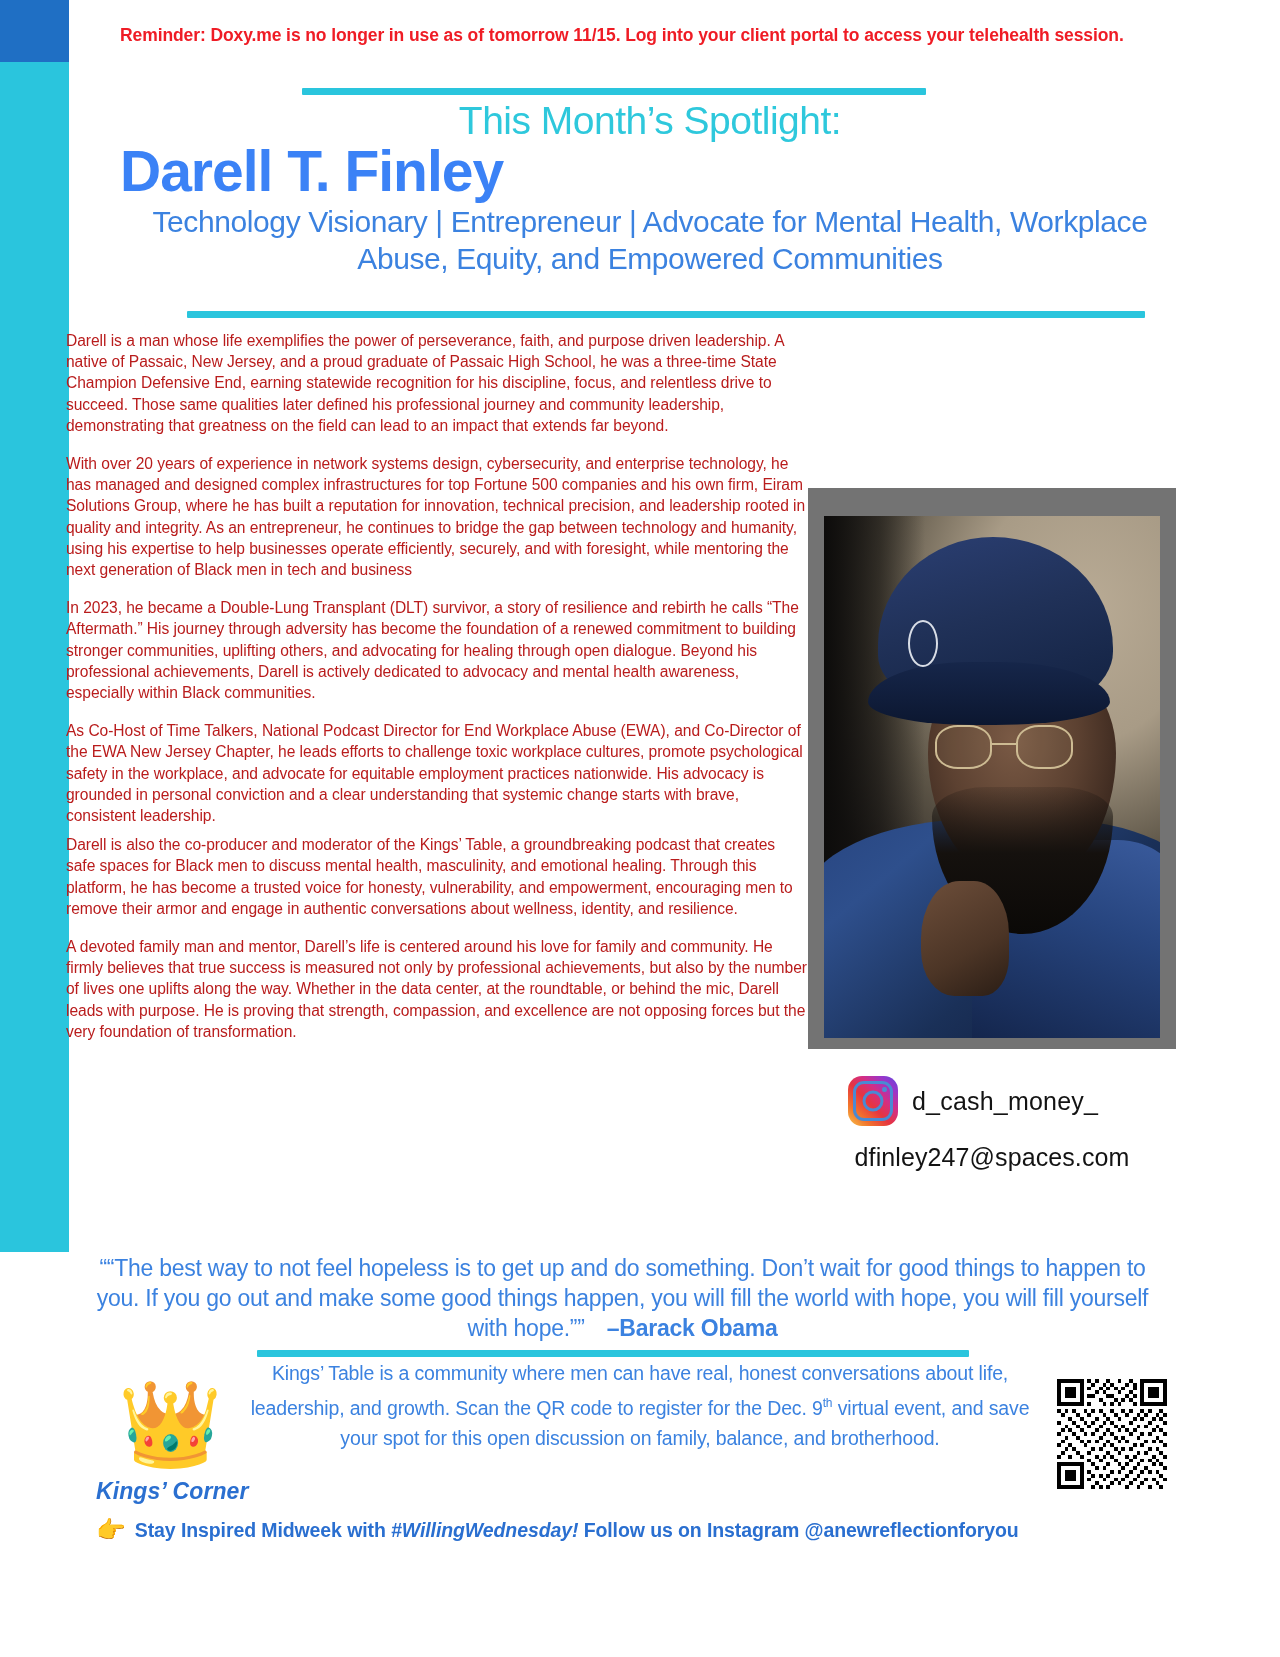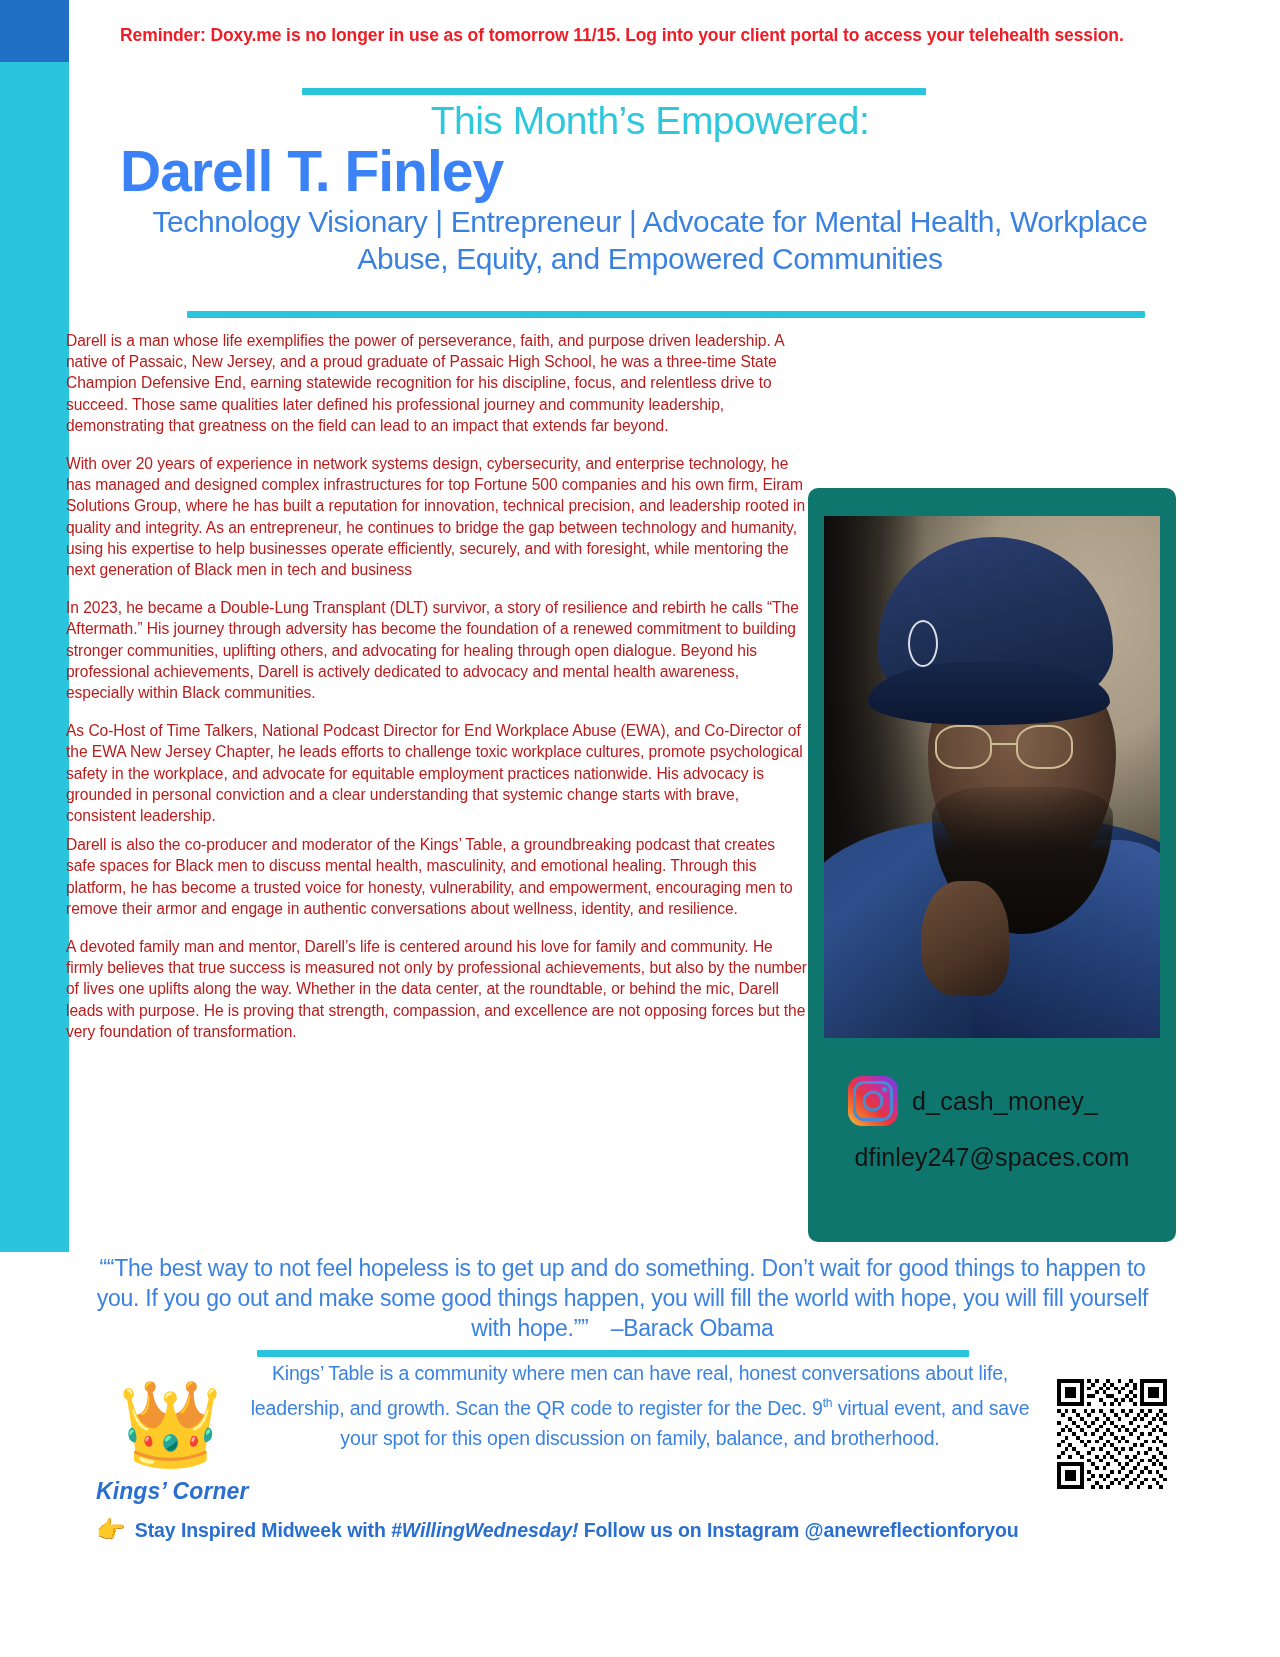--- a/index.html
+++ b/index.html
@@ -71,23 +71,22 @@
     position:absolute; left:66px; top:330px; width:742px;
     color:#b91c1c;
     font-size:15.6px;
     line-height:21.2px;
     letter-spacing:-0.05px;
   }
   .bio p { margin-bottom:17px; }
   .bio p.tight { margin-bottom:8px; }
   
   .photo-card {
-    position:absolute; left:808px; top:488px; width:368px; height:754px;
-    background:#0f766e;
-    border-radius:10px;
+    position:absolute; left:808px; top:488px; width:368px; height:561px;
+    background:#737373;
   }
   .photo-frame {
     position:absolute; left:16px; top:28px; width:336px; height:522px;
     overflow:hidden;
     background:#3a3326;
   }
   .ph-bg {
     position:absolute; inset:0;
     background:
       radial-gradient(ellipse 90% 70% at 78% 18%, #b9ab95 0%, #a89b86 36%, #5d5547 70%, #272320 100%),
@@ -184,21 +183,21 @@
   }
   
   .quote {
     position:absolute; left:95px; top:1253px; width:1055px;
     text-align:center;
     color:#3b82e0;
     font-size:23px;
     line-height:30px;
     letter-spacing:-0.25px;
   }
-  .quote b { font-weight:normal;margin-left:16px; }
+  .quote b { font-weight:bold;margin-left:16px; }
   
   .crown {
     position:absolute; left:118px; top:1382px;
     font-size:84px; line-height:84px;
   }
   .kings-label {
     position:absolute; left:96px; top:1478px; width:200px;
     color:#2a6fd0;
     font-weight:bold; font-style:italic;
     font-size:23px;
@@ -236,21 +235,21 @@
 
 <div class="rail-top"></div>
 <div class="rail-cyan"></div>
 <div class="rail-cyan-thin"></div>
 
 <div class="alert">Reminder: Doxy.me is no longer in use as of tomorrow 11/15. Log into your client portal to access your telehealth session.</div>
 
 <div class="divider div-top"></div>
 <div class="divider div-mid"></div>
 
-<div class="spotlight">This Month’s Empowered:</div>
+<div class="spotlight">This Month’s Spotlight:</div>
 <div class="name">Darell T. Finley</div>
 <div class="subtitle" id="subtitle">Technology Visionary | Entrepreneur | Advocate for Mental Health, Workplace<br>Abuse, Equity, and Empowered Communities</div>
 
 <div class="bio" id="bio">
     <p>Darell is a man whose life exemplifies the power of perseverance, faith, and purpose driven leadership. A native of Passaic, New Jersey, and a proud graduate of Passaic High School, he was a three-time State Champion Defensive End, earning statewide recognition for his discipline, focus, and relentless drive to succeed. Those same qualities later defined his professional journey and community leadership, demonstrating that greatness on the field can lead to an impact that extends far beyond.</p>
     <p>With over 20 years of experience in network systems design, cybersecurity, and enterprise technology, he has managed and designed complex infrastructures for top Fortune 500 companies and his own firm, Eiram Solutions Group, where he has built a reputation for innovation, technical precision, and leadership rooted in quality and integrity. As an entrepreneur, he continues to bridge the gap between technology and humanity, using his expertise to help businesses operate efficiently, securely, and with foresight, while mentoring the next generation of Black men in tech and business</p>
     <p>In 2023, he became a Double-Lung Transplant (DLT) survivor, a story of resilience and rebirth he calls “The Aftermath.” His journey through adversity has become the foundation of a renewed commitment to building stronger communities, uplifting others, and advocating for healing through open dialogue. Beyond his professional achievements, Darell is actively dedicated to advocacy and mental health awareness, especially within Black communities.</p>
     <p class="tight">As Co-Host of Time Talkers, National Podcast Director for End Workplace Abuse (EWA), and Co-Director of the EWA New Jersey Chapter, he leads efforts to challenge toxic workplace cultures, promote psychological safety in the workplace, and advocate for equitable employment practices nationwide. His advocacy is grounded in personal conviction and a clear understanding that systemic change starts with brave, consistent leadership.</p>
     <p>Darell is also the co-producer and moderator of the Kings’ Table, a groundbreaking podcast that creates safe spaces for Black men to discuss mental health, masculinity, and emotional healing. Through this platform, he has become a trusted voice for honesty, vulnerability, and empowerment, encouraging men to remove their armor and engage in authentic conversations about wellness, identity, and resilience.</p>
     <p>A devoted family man and mentor, Darell’s life is centered around his love for family and community. He firmly believes that true success is measured not only by professional achievements, but also by the number of lives one uplifts along the way. Whether in the data center, at the roundtable, or behind the mic, Darell leads with purpose. He is proving that strength, compassion, and excellence are not opposing forces but the very foundation of transformation.</p>

